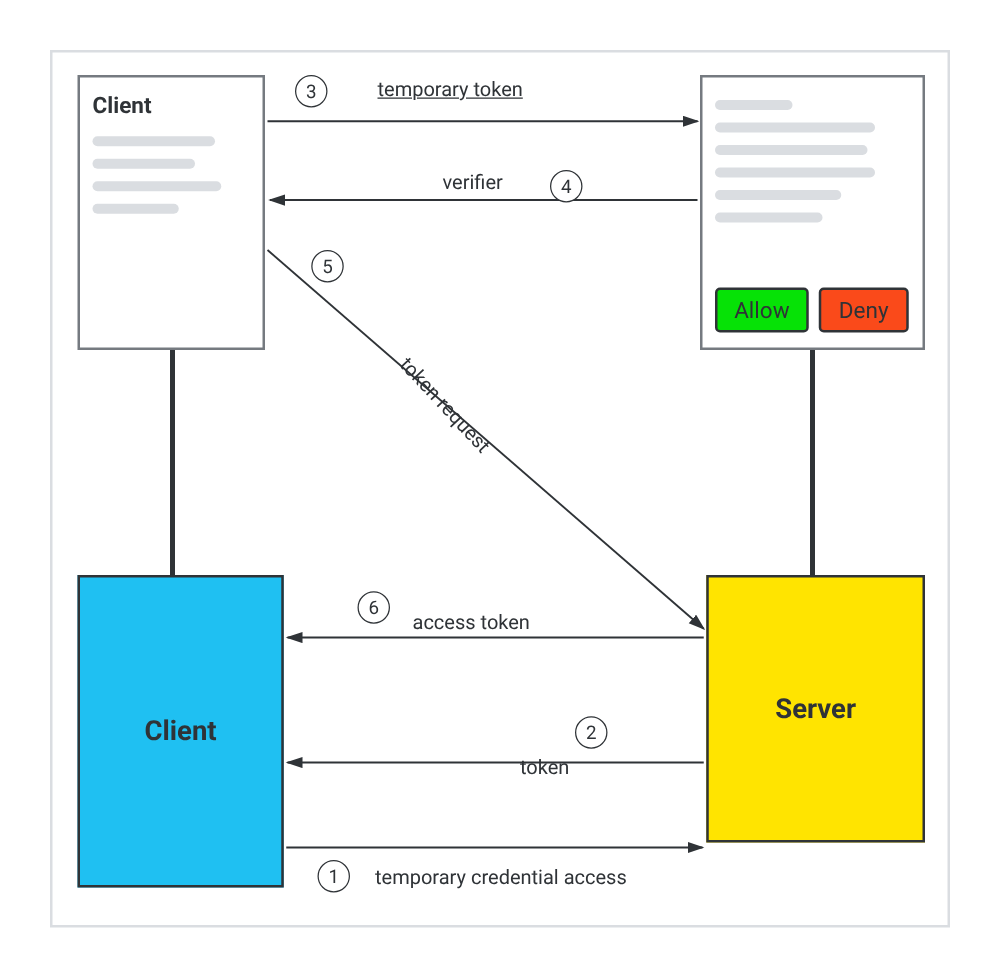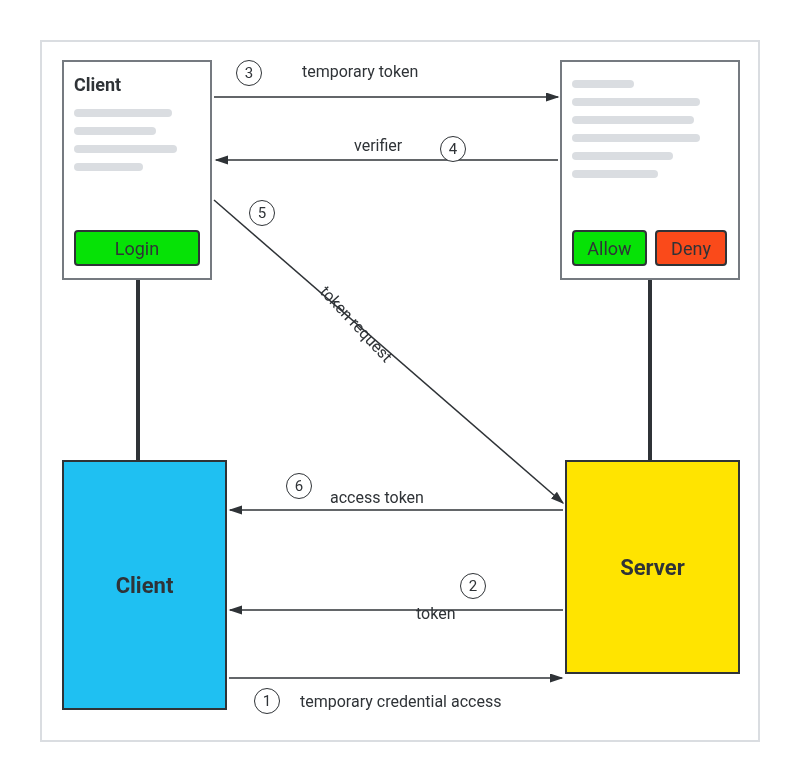--- a/index.html
+++ b/index.html
@@ -86,21 +86,20 @@
 <body>
 
 <div class="outer-frame"></div>
 
 <div class="panel panel-top-left">
   <div class="panel-title">Client</div>
   <div class="skel-line skel-a"></div>
   <div class="skel-line skel-b"></div>
   <div class="skel-line skel-c"></div>
   <div class="skel-line skel-d"></div>
-  <div class="btn btn-login">Login</div>
 </div>
 
 <div class="panel panel-top-right">
   <div class="skel-line skel-e" style="margin-top:6px;"></div>
   <div class="skel-line skel-c"></div>
   <div class="skel-line skel-a"></div>
   <div class="skel-line skel-c"></div>
   <div class="skel-line skel-b"></div>
   <div class="skel-line skel-d"></div>
   <div class="btn-row">
@@ -135,18 +134,18 @@
   <line x1="229" y1="678" x2="562" y2="678" stroke="#2f3337" stroke-width="1.5" marker-end="url(#ah)"></line>
 </svg>
 
 <div class="step-circle" style="left:236px; top:60px;">3</div>
 <div class="step-circle" style="left:440px; top:136px;">4</div>
 <div class="step-circle" style="left:249px; top:200px;">5</div>
 <div class="step-circle" style="left:286px; top:473px;">6</div>
 <div class="step-circle" style="left:460px; top:573px;">2</div>
 <div class="step-circle" style="left:254px; top:688px;">1</div>
 
-<div class="lbl" style="left:302px; top:62px;">temporary token</div>
+<div class="lbl" style="left:302px; top:62px;text-decoration:underline;">temporary token</div>
 <div class="lbl" style="left:354px; top:136px;">verifier</div>
 <div class="lbl rot" style="left:330px; top:282px;">token request</div>
 <div class="lbl" style="left:330px; top:488px;">access token</div>
 <div class="lbl" style="left:388px; top:604px;margin-left:28px;">token</div>
 <div class="lbl" style="left:300px; top:692px;">temporary credential access</div>
 
 </body></html>

